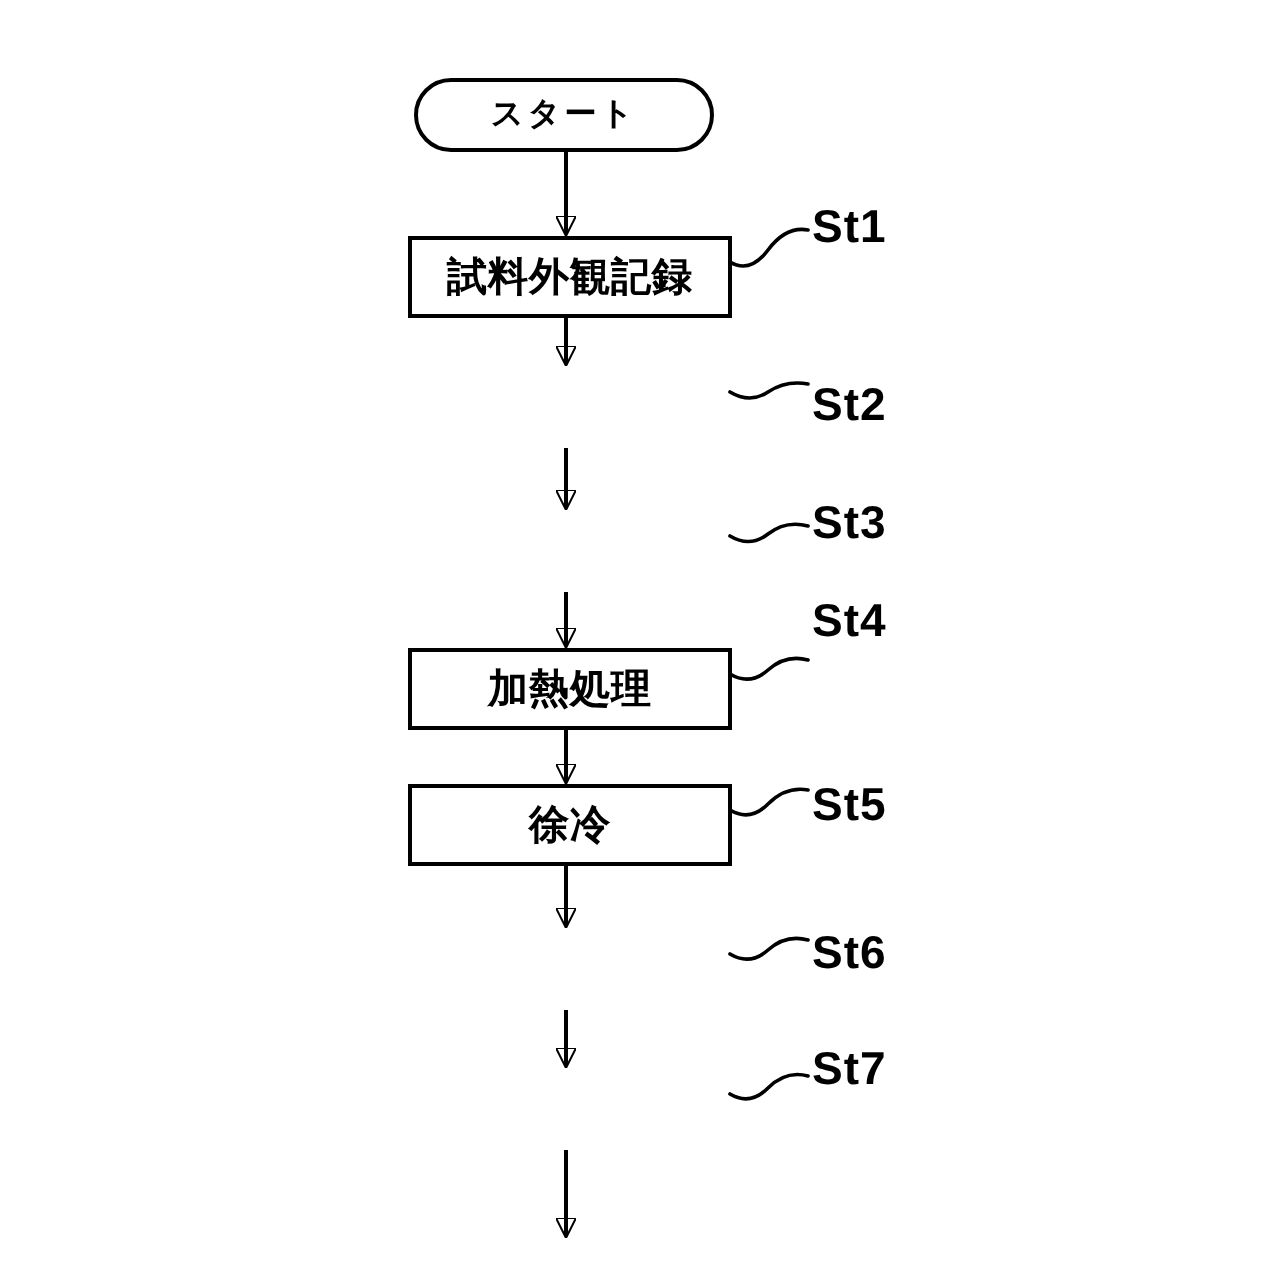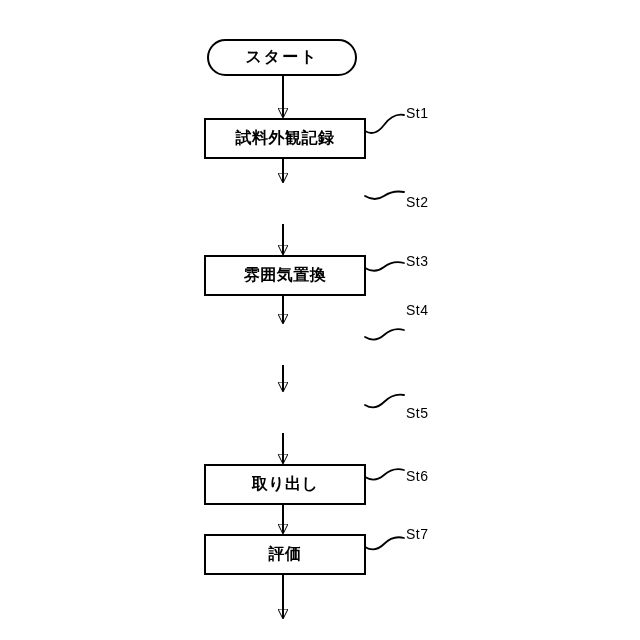--- a/index.html
+++ b/index.html
@@ -50,31 +50,31 @@
     position: absolute;
     left: 204px;
     width: 162px;
     height: 41px;
     box-sizing: border-box;
     border: 2.5px solid #000000;
     background: #ffffff;
     display: flex;
     align-items: center;
     justify-content: center;
-    font-size: 16px;
+    font-size: 20px;
     font-weight: 600;
     letter-spacing: 0.5px;
   }
   .step-ref {
     position: absolute;
     left: 406px;
     height: 21px;
     line-height: 21px;
-    font-size: 14px;
-    font-weight: 400;
+    font-size: 23px;
+    font-weight: 700;
     letter-spacing: 0.5px;
     white-space: nowrap;
   }
 </style>
 </head>
 <body>
 
 <div class="canvas">
 
   <svg class="connectors" width="640" height="640" viewBox="0 0 640 640" aria-hidden="true">
@@ -102,32 +102,29 @@
     <path class="leader" d="M365,519 Q375,525 384,516 T404,510"></path>
   </svg>
 
   <div class="terminal start">
     <span>スタート</span>
   </div>
 
   <div class="step-box" style="top:90px">
     <span>試料外観記録</span>
   </div>
-  <div class="step-box" style="top:227px">
-    <span>雰囲気置換</span>
+  <div class="step-box" style="top:296px">
+    <span>加熱処理</span>
   </div>
-  <div class="step-box" style="top:436px">
-    <span>取り出し</span>
-  </div>
-  <div class="step-box" style="top:506px">
-    <span>評価</span>
+  <div class="step-box" style="top:364px">
+    <span>徐冷</span>
   </div>
 
   <div class="step-ref" style="top:75px">St1</div>
   <div class="step-ref" style="top:164px">St2</div>
   <div class="step-ref" style="top:223px">St3</div>
   <div class="step-ref" style="top:272px">St4</div>
-  <div class="step-ref" style="top:375px">St5</div>
+  <div class="step-ref" style="top:364px">St5</div>
   <div class="step-ref" style="top:438px">St6</div>
   <div class="step-ref" style="top:496px">St7</div>
 
 
 </div>
 
 </body></html>

